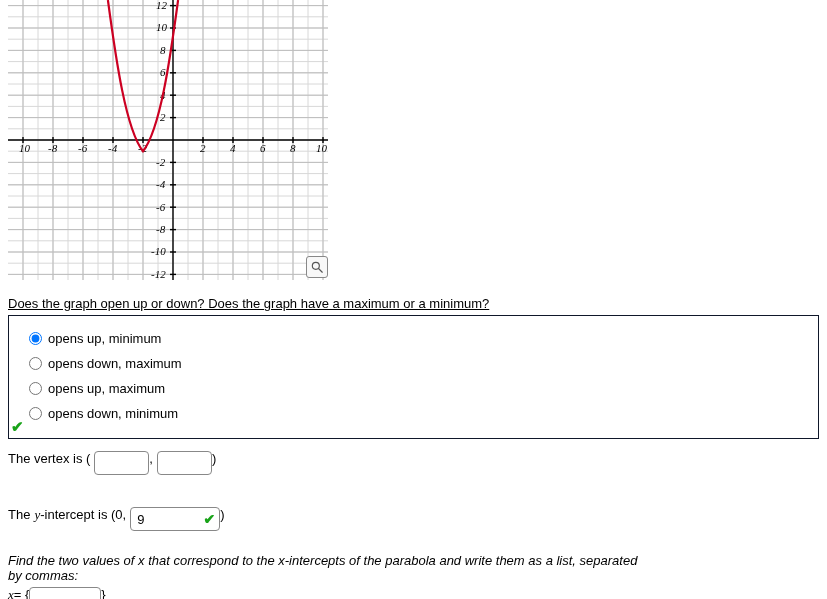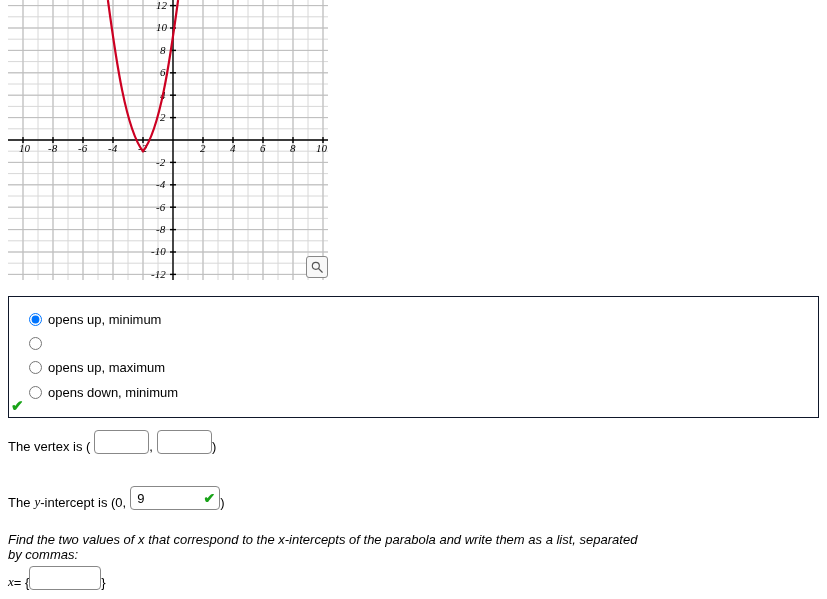--- a/index.html
+++ b/index.html
@@ -37,21 +37,21 @@
     font-size: 13px;
   }
   .option-row input[type=radio] { margin: 0 6px 0 14px; }
   .check-mark {
     position: absolute;
     left: 2px; bottom: 2px;
     color: #19a319;
     font-weight: bold;
     font-size: 15px;
   }
-  .field-line { margin: 12px 0 0 0; display: flex; align-items: flex-end; flex-wrap: wrap; }
+  .field-line { margin: 12px 0 0 0; display: flex; align-items: flex-start; flex-wrap: wrap; }
   .field-line .label { margin-right: 4px; }
   input.txt {
     border: 1px solid #888;
     border-radius: 4px;
     height: 24px;
     padding: 2px 6px;
     font-family: inherit;
     font-size: 13px;
   }
   .txt-sm { width: 55px; }
@@ -215,27 +215,29 @@
            C 152 130, 162 60, 170.1 0" fill="none" stroke="#cc0022" stroke-width="2.2"></path>
     </svg>
     <div class="magnify-btn">
       <svg viewBox="0 0 24 24">
         <circle cx="10" cy="10" r="6" fill="none" stroke="#555" stroke-width="2"></circle>
         <line x1="15" y1="15" x2="21" y2="21" stroke="#555" stroke-width="2" stroke-linecap="round"></line>
       </svg>
     </div>
   </div>
 
+  <div class="question-line">Does the graph open up or down? Does the graph have a maximum or a minimum?</div>
   <div class="options-box">
     <label class="option-row">
       <input type="radio" name="q1" checked="" style="">
       <span>opens up, minimum</span>
     </label>
     <label class="option-row">
       <input type="radio" name="q1" style="">
+      <span>opens down, maximum</span>
     </label>
     <label class="option-row">
       <input type="radio" name="q1" style="">
       <span>opens up, maximum</span>
     </label>
     <label class="option-row">
       <input type="radio" name="q1" style="">
       <span>opens down, minimum</span>
     </label>
     <span class="check-mark">✔</span>

